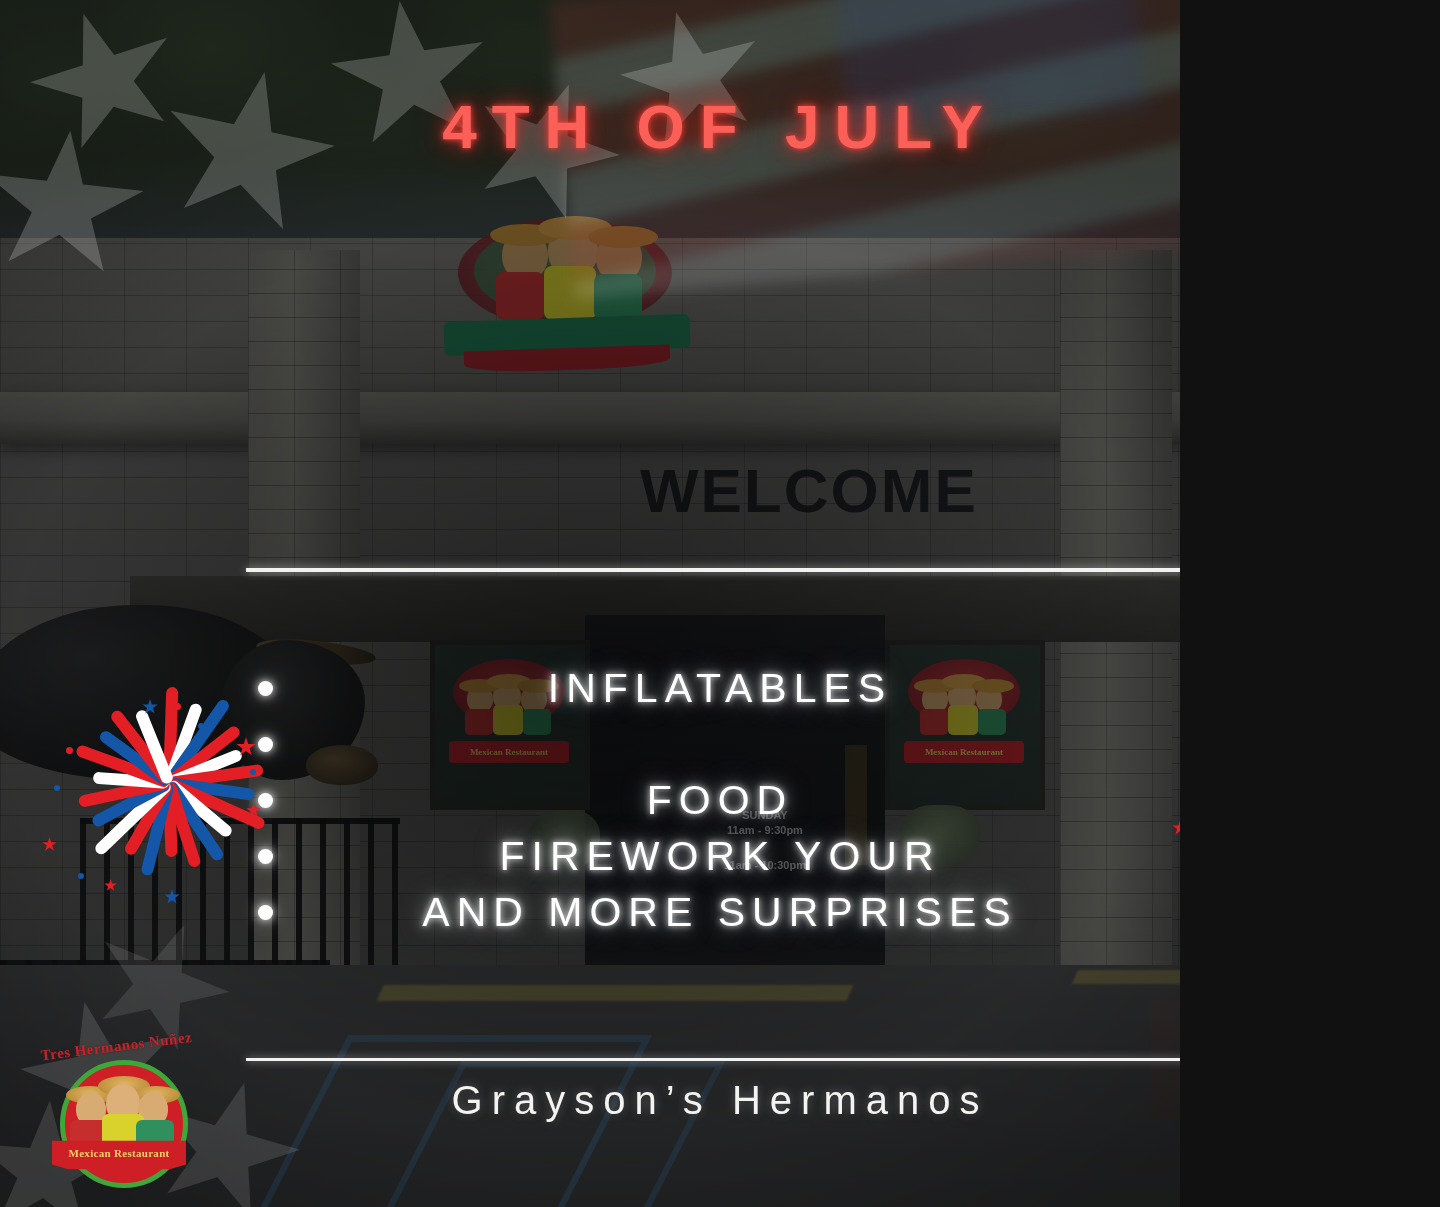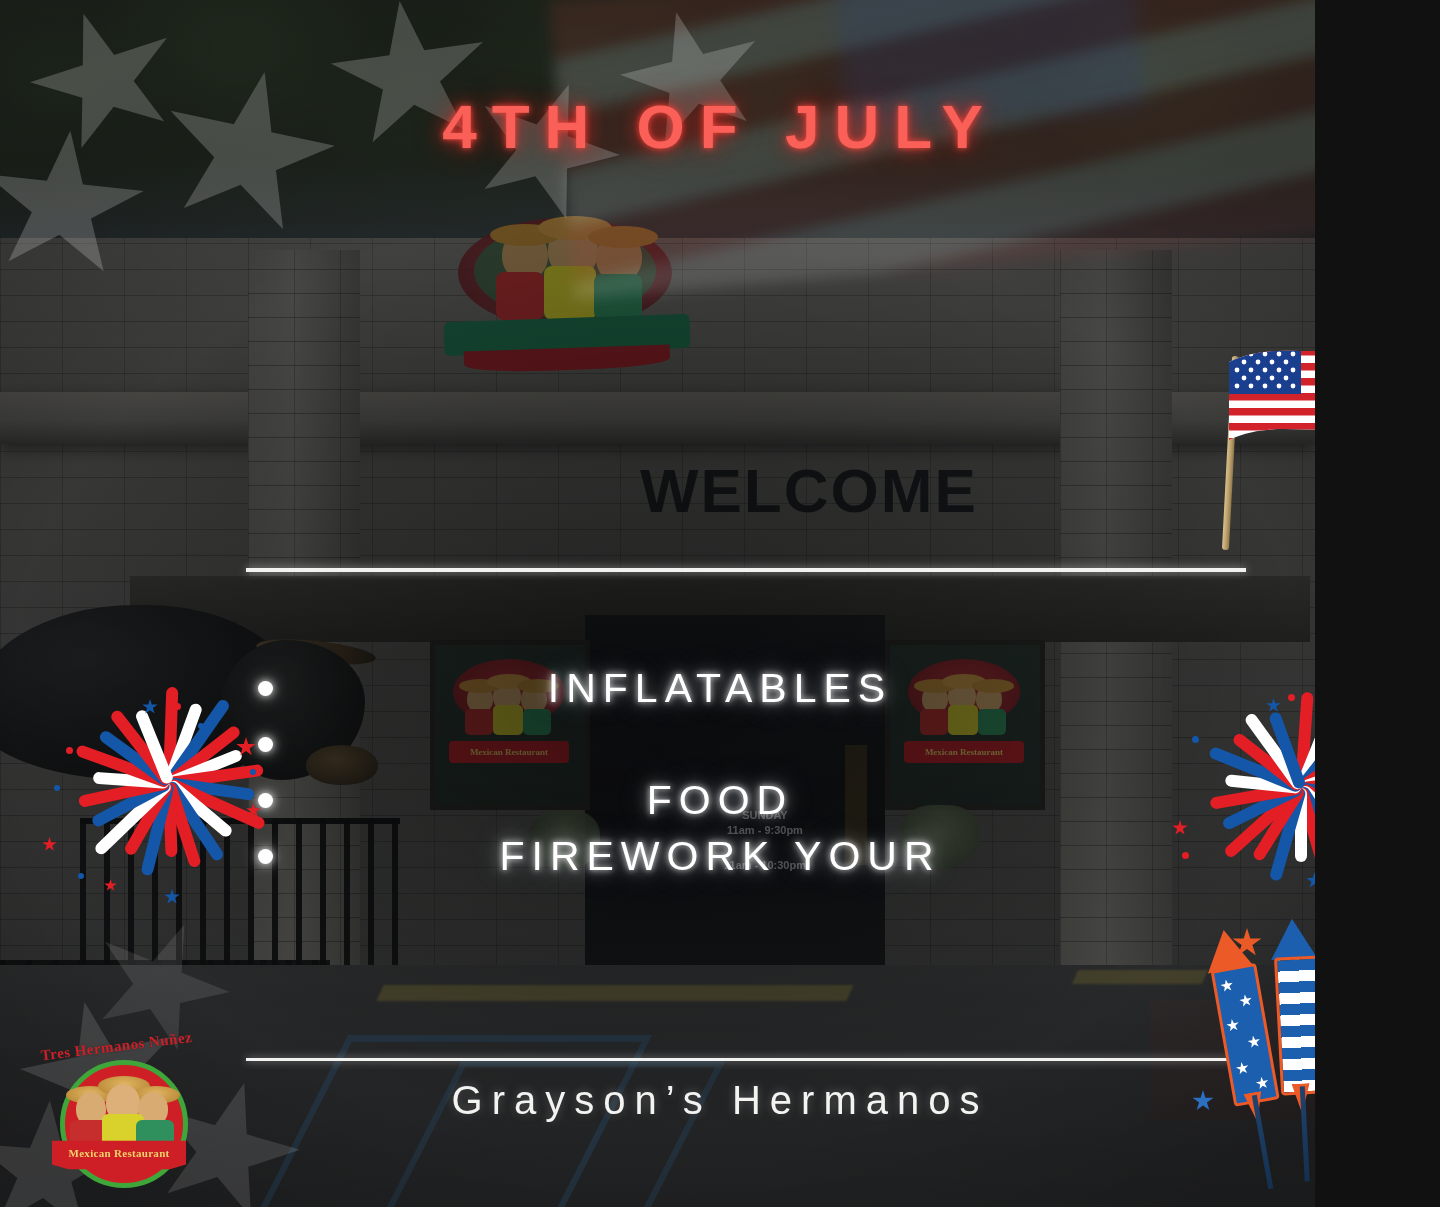--- a/index.html
+++ b/index.html
@@ -2,21 +2,21 @@
 <html><head>
 <meta charset="utf-8">
 <style>
   html, body {
     margin: 0;
     padding: 0;
     background: #111;
   }
   .poster {
     position: relative;
-    width: 1315px;
+    width: 1180px;
     height: 1207px;
     overflow: hidden;
     font-family: "Liberation Sans", sans-serif;
     background: #2a2b2d;
   }
 
   
   .bg { position: absolute; inset: 0; overflow: hidden; }
 
   
@@ -471,20 +471,24 @@
     <div class="feature-row">
       <span class="bullet"></span>
     </div>
     <div class="feature-row">
       <span class="bullet"></span>
       <span>FOOD</span>
     </div>
     <div class="feature-row">
       <span class="bullet"></span>
       <span>FIREWORK YOUR</span>
+    </div>
+    <div class="feature-row">
+      <span class="bullet"></span>
+      <span>AND MORE SURPRISES</span>
     </div>
   </div>
 
   <div class="divider divider-bottom"></div>
   <div class="location">Grayson’s Hermanos</div>
 
   <div class="usflag">
     <div class="pole"></div>
     <svg width="180" height="120" viewBox="0 0 180 120" style="position:absolute;left:14px;top:10px">
       <defs>

